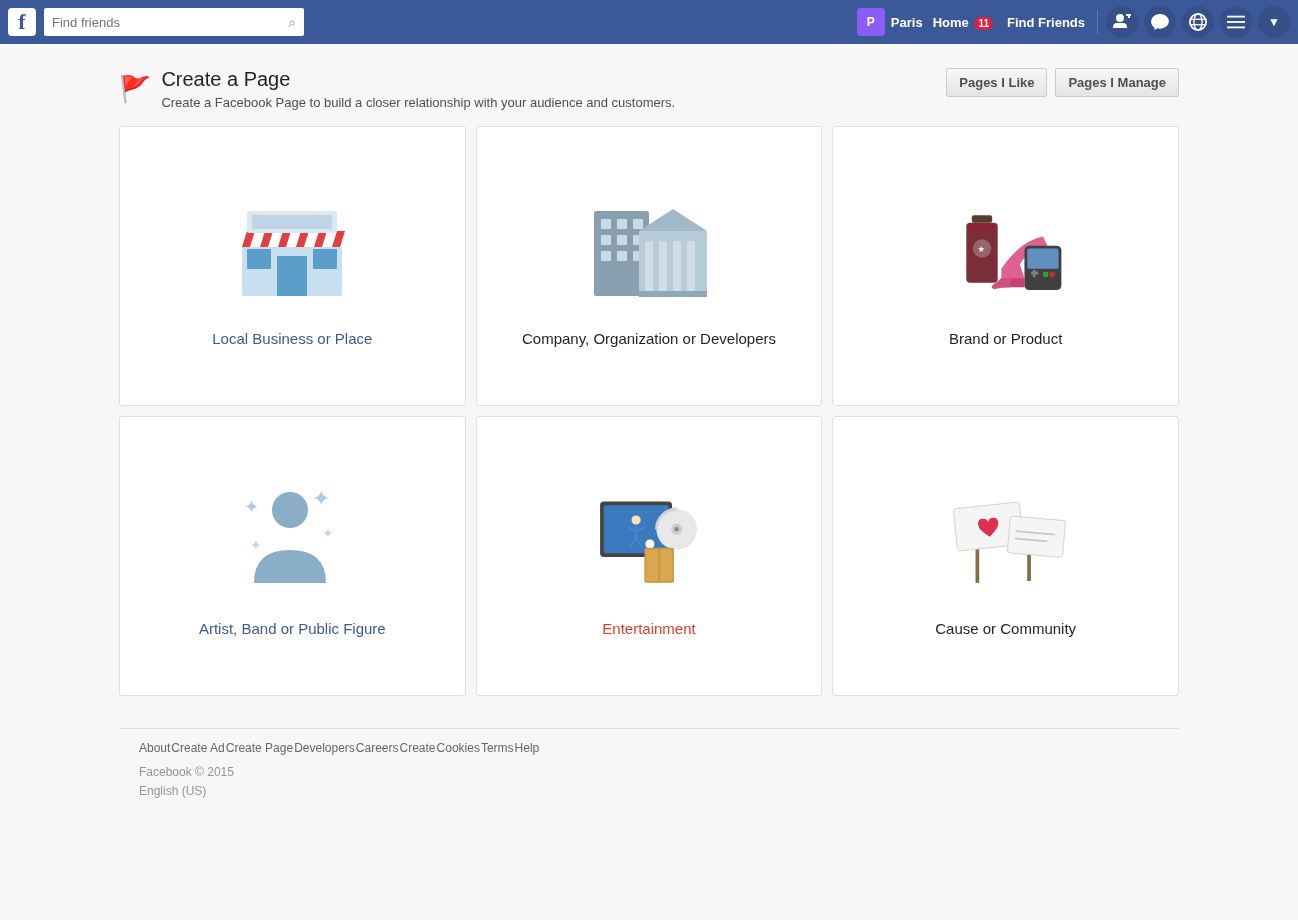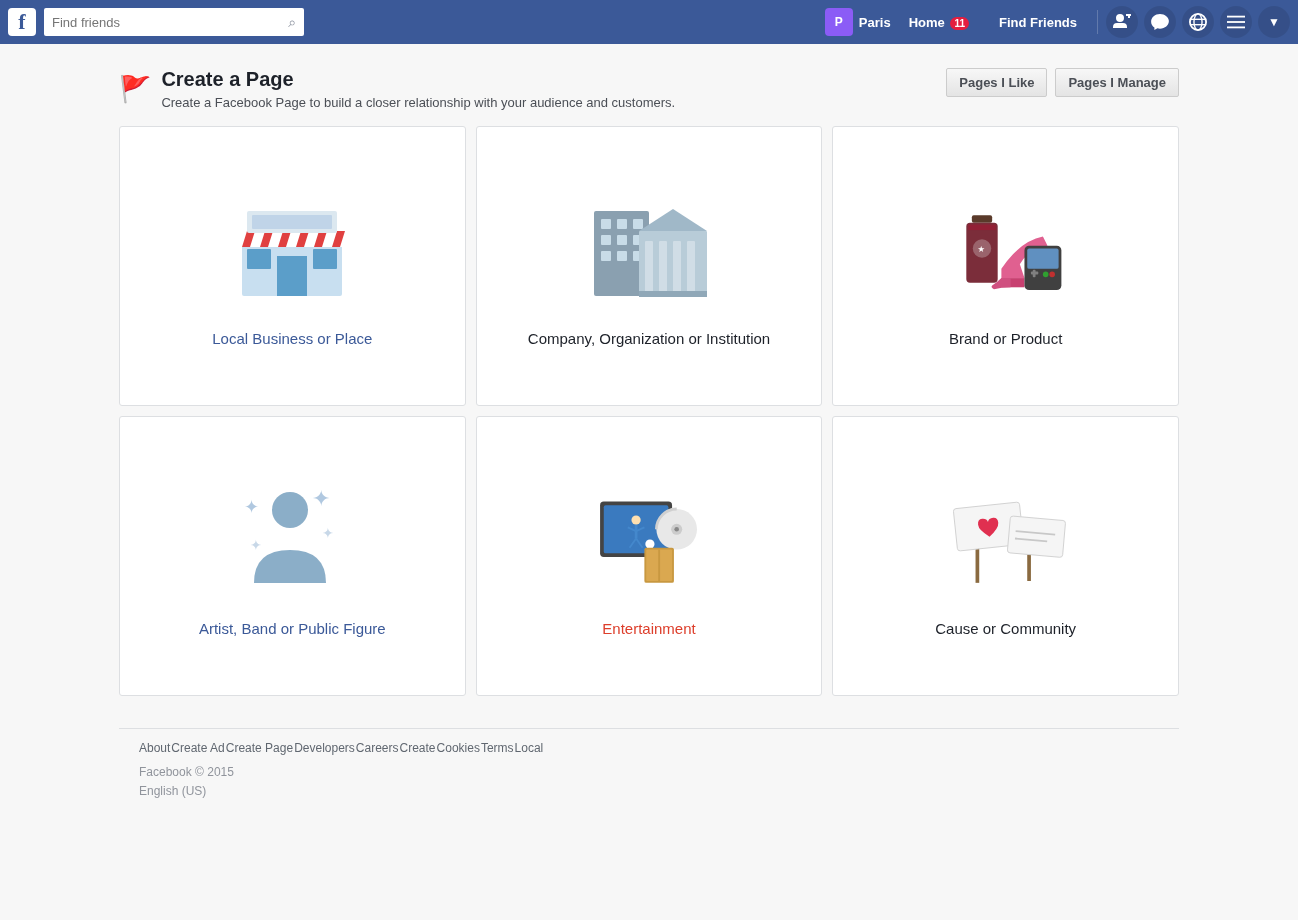--- a/index.html
+++ b/index.html
@@ -48,21 +48,21 @@
       color: #fff; font-weight: bold; font-size: 13px;
       display: flex; align-items: center; gap: 6px;
     }
     .nav-avatar {
       width: 28px; height: 28px; border-radius: 4px;
       background: #8b5cf6;
       overflow: hidden;
       display: flex; align-items: center; justify-content: center;
       color: #fff; font-size: 12px; font-weight: bold;
     }
-    .nav-link { color: #fff; font-size: 13px; font-weight: bold; text-decoration: none; margin: 0 12px; white-space: nowrap; }
+    .nav-link { color: #fff; font-size: 13px; font-weight: bold; text-decoration: none; margin: 0 4px; white-space: nowrap; }
     .nav-badge {
       background: #e41e3f; color: #fff; font-size: 10px; font-weight: bold;
       border-radius: 8px; padding: 1px 4px; margin-left: 2px;
     }
     .nav-icon-btn {
       width: 32px; height: 32px;
       display: flex; align-items: center; justify-content: center;
       border-radius: 50%;
       background: rgba(0,0,0,0.1);
       cursor: pointer;
@@ -83,21 +83,21 @@
       padding: 24px 20px 0;
     }
 
     
     #page-header {
       display: flex; align-items: flex-start; justify-content: space-between;
       margin-bottom: 16px;
     }
     #page-header-left { display: flex; align-items: center; gap: 10px; }
     #page-icon { font-size: 26px; }
-    #page-title { font-size: 20px; font-weight: bold; color: #1d2129; }
+    #page-title { font-size: 20px; font-weight: normal; color: #1d2129; }
     #page-subtitle { font-size: 13px; color: #4b4f56; margin-top: 4px; text-align: center; }
     #page-header-buttons { display: flex; gap: 8px; padding-left: 40px; }
     .header-btn {
       padding: 6px 12px;
       border: 1px solid #ccc;
       border-radius: 2px;
       background: linear-gradient(to bottom, #f7f7f7, #e4e4e4);
       font-size: 13px;
       font-weight: bold;
       color: #4b4f56;
@@ -275,21 +275,21 @@
             <polygon points="50,40 118,40 84,18" fill="#a0b8c8"></polygon>
 
             <rect x="56" y="50" width="8" height="55" fill="#d0dde6" rx="1"></rect>
             <rect x="70" y="50" width="8" height="55" fill="#d0dde6" rx="1"></rect>
             <rect x="84" y="50" width="8" height="55" fill="#d0dde6" rx="1"></rect>
             <rect x="98" y="50" width="8" height="55" fill="#d0dde6" rx="1"></rect>
 
             <rect x="50" y="100" width="68" height="6" fill="#90a8b8"></rect>
           </svg>
         </div>
-        <div class="category-label black">Company, Organization or Institution</div>
+        <div class="category-label black">Company, Organization or Developers</div>
       </div>
 
       <div class="category-card">
         <div class="category-icon-area">
           <svg viewBox="0 0 130 110" xmlns="http://www.w3.org/2000/svg">
 
             <rect x="28" y="22" width="22" height="8" fill="#5a3a2a" rx="2"></rect>
             <rect x="22" y="30" width="34" height="65" fill="#7b2d3a" rx="4"></rect>
             <rect x="24" y="32" width="30" height="6" fill="#922035"></rect>
             <circle cx="39" cy="58" r="10" fill="#e0e0e0" opacity="0.3"></circle>
@@ -383,21 +383,21 @@
     <div id="footer">
       <div id="footer-links">
         <a class="footer-link">About</a>
         <a class="footer-link">Create Ad</a>
         <a class="footer-link">Create Page</a>
         <a class="footer-link">Developers</a>
         <a class="footer-link">Careers</a>
         <a class="footer-link">Create</a>
         <a class="footer-link">Cookies</a>
         <a class="footer-link">Terms</a>
-        <a class="footer-link">Local</a>
+        <a class="footer-link">Help</a>
       </div>
       <div id="footer-copy">
         <div>Facebook © 2015</div>
         <div>English (US)</div>
       </div>
     </div>
 
   </div>
 </div>
 

